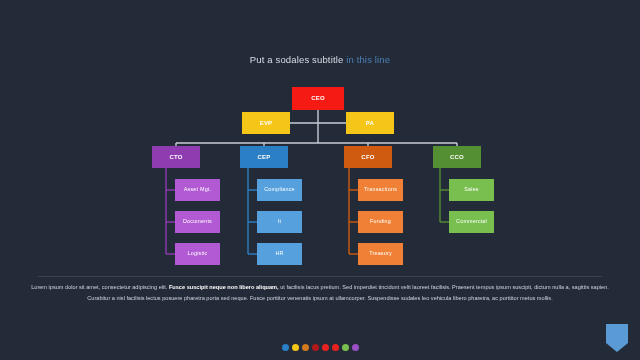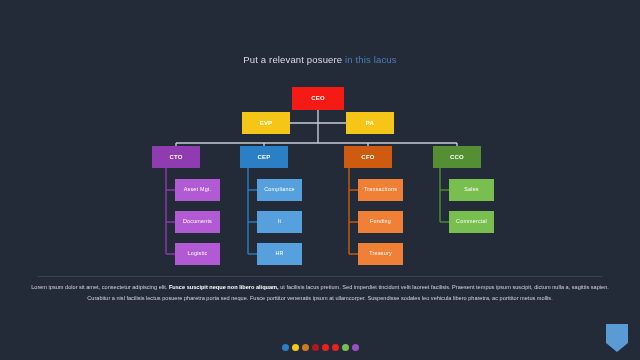--- a/index.html
+++ b/index.html
@@ -105,21 +105,21 @@
     width: 22px;
     height: 28px;
   }
 </style>
 </head>
 <body>
 
 <div class="slide">
 
   <div class="subtitle">
-    <span>Put a relevant posuere</span><span class="accent"> in this lacus</span>
+    <span>Put a sodales subtitle</span><span class="accent"> in this line</span>
   </div>
 
   <div class="chart">
 
     <svg width="640" height="280">
 
       <line x1="318" y1="110" x2="318" y2="143" stroke="#c8ccd4" stroke-width="1.4"></line>
 
       <line x1="290" y1="123" x2="346" y2="123" stroke="#c8ccd4" stroke-width="1.4"></line>
 

